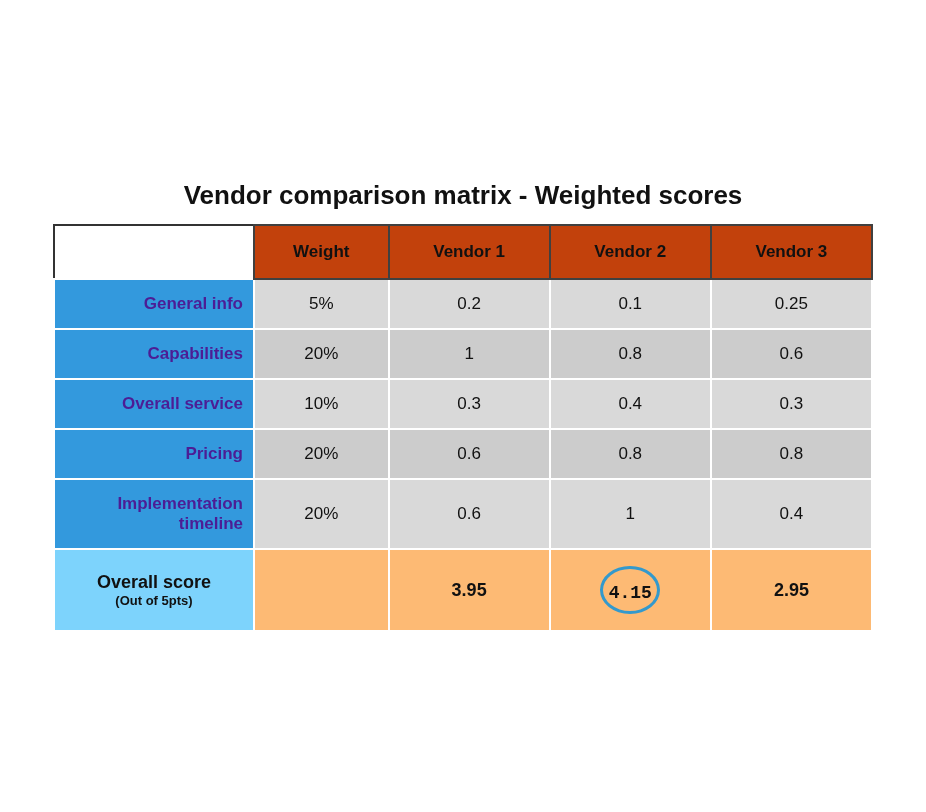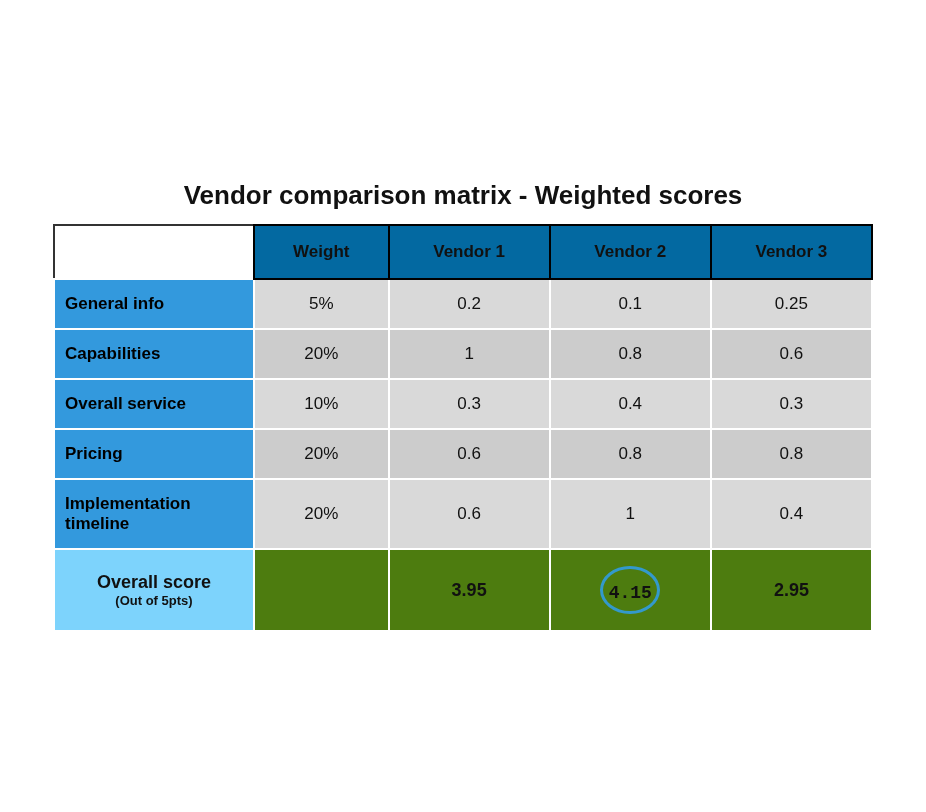--- a/index.html
+++ b/index.html
@@ -32,62 +32,62 @@
       font-family: Arial, sans-serif;
     }
 
     table {
       width: 100%;
       border-collapse: collapse;
       border: 2px solid #333;
     }
 
     thead tr th {
-      background-color: #0369a1;
+      background-color: #c2410c;
       color: #111111;
       font-weight: 700;
       font-size: 17px;
       padding: 16px 10px;
       text-align: center;
-      border: 2px solid #000000;
+      border: 2px solid #404040;
     }
 
     thead tr th:first-child {
       background-color: #ffffff;
       border: none;
     }
 
     tbody tr td {
       border: 2px solid #ffffff;
       text-align: center;
       font-size: 17px;
       padding: 14px 10px;
     }
 
     tbody tr td:first-child {
       background-color: #3399dd;
-      color: #000000;
+      color: #4c1d95;
       font-weight: 800;
       font-size: 17px;
-      text-align: left;
+      text-align: right;
       width: 200px;
     }
 
     tbody tr td:not(:first-child) {
       background-color: #d9d9d9;
       color: #111111;
     }
 
     
     tbody tr:nth-child(even) td:not(:first-child) {
       background-color: #cccccc;
     }
 
     tfoot tr td {
-      background-color: #4d7c0f;
+      background-color: #fdba74;
       font-weight: 900;
       font-size: 18px;
       color: #111111;
       text-align: center;
       padding: 16px 10px;
       border: 2px solid #ffffff;
     }
 
     tfoot tr td:first-child {
       background-color: #7dd3fc;

